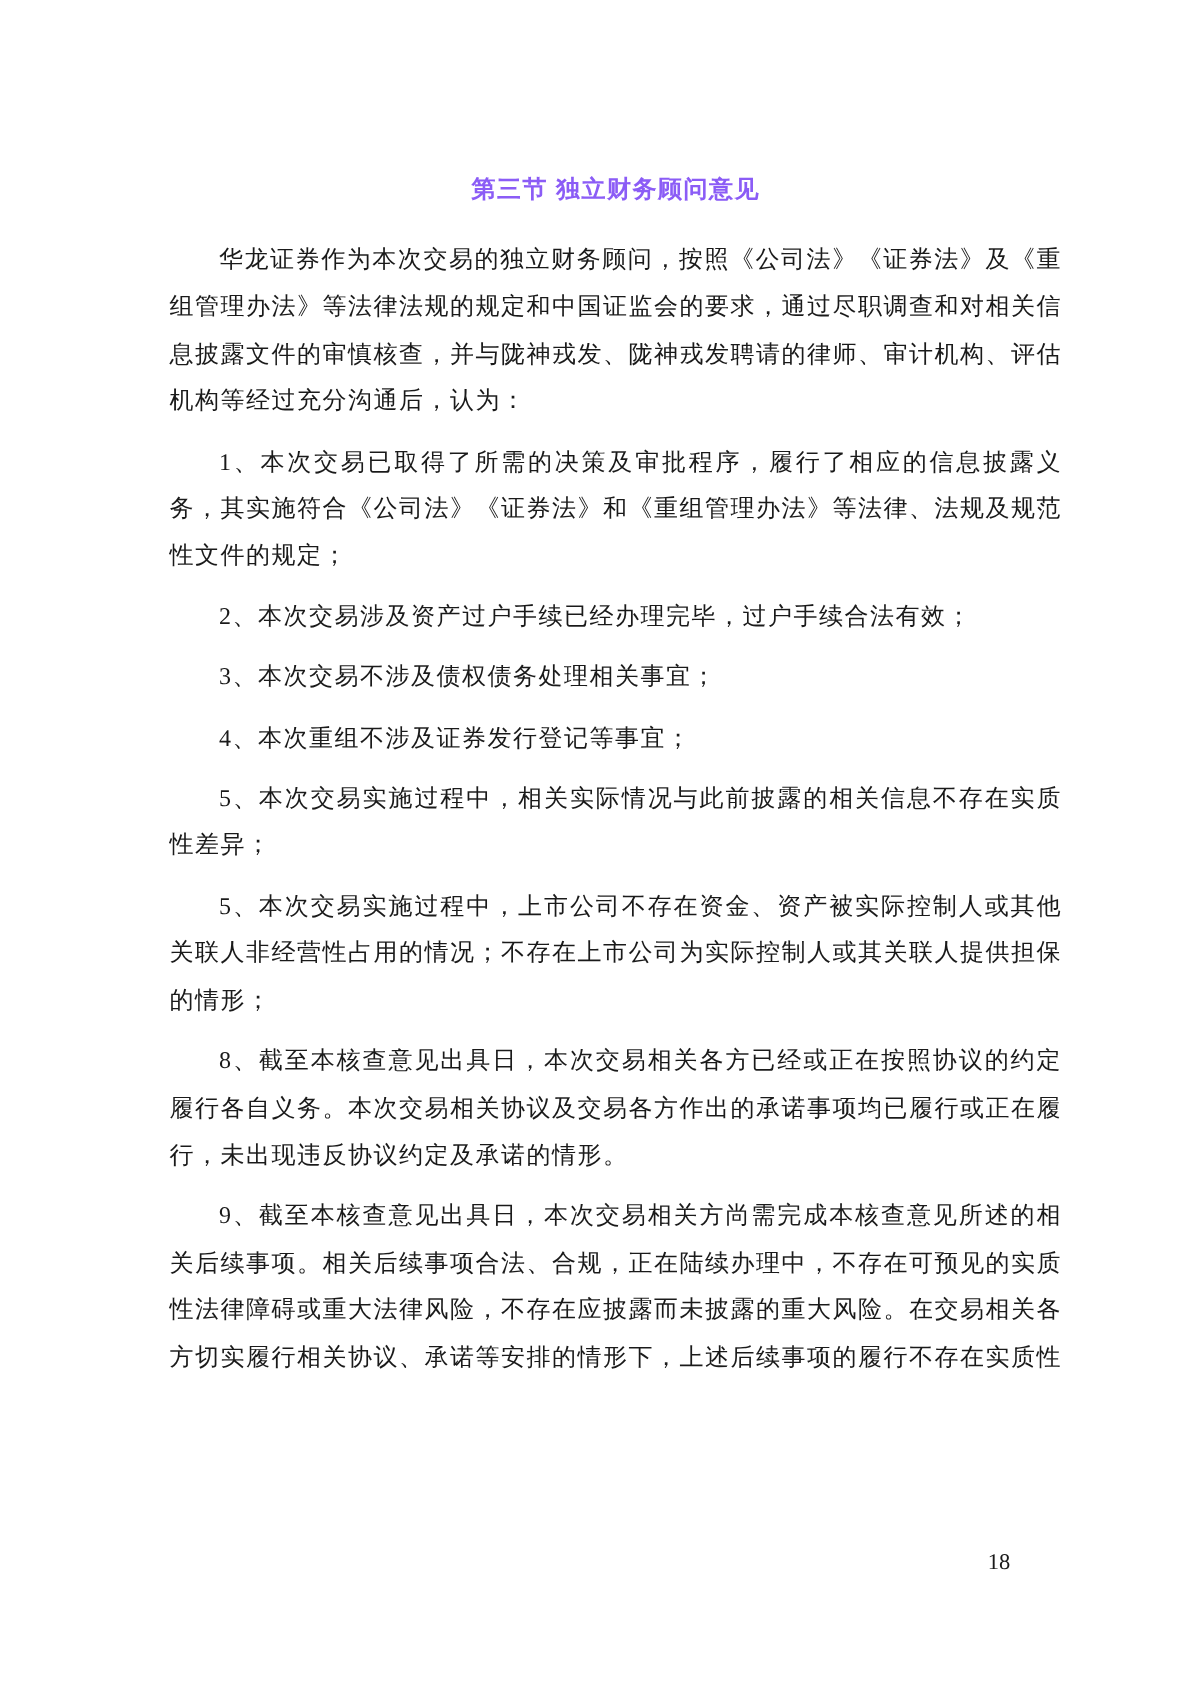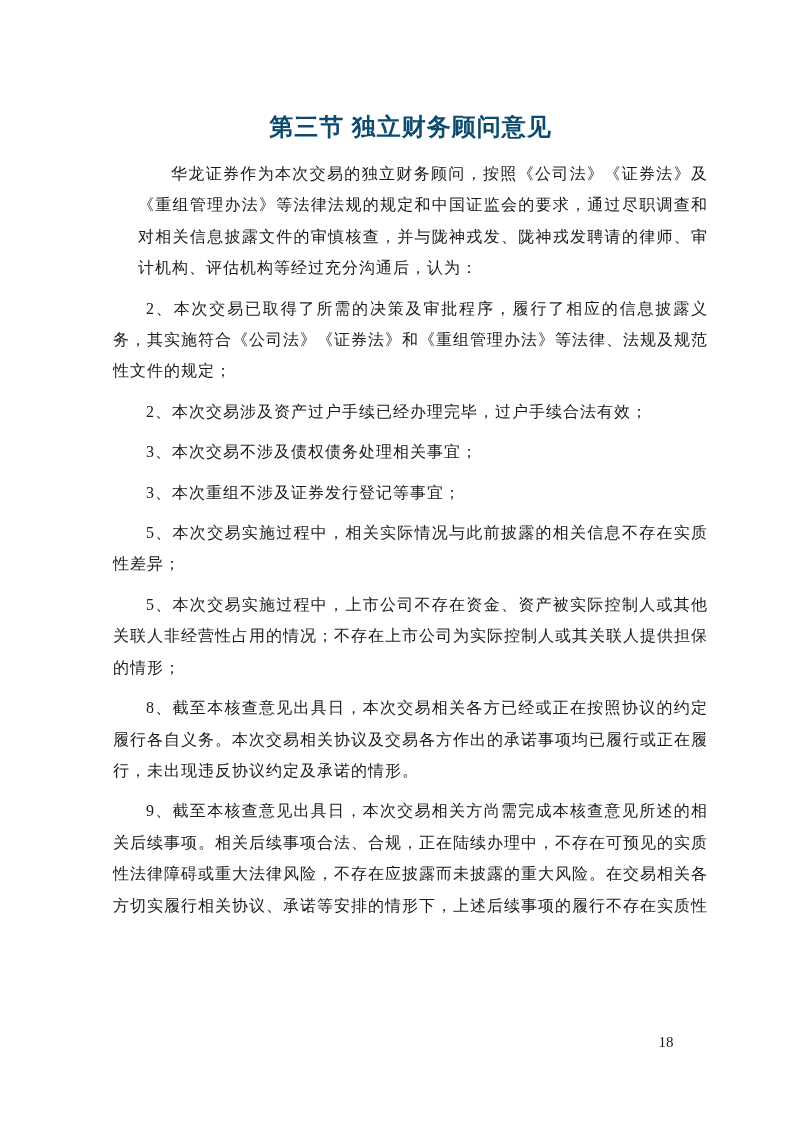--- a/index.html
+++ b/index.html
@@ -18,40 +18,39 @@
   }
   .content {
     position: absolute;
     left: 113px;
     top: 0;
     width: 595px;
   }
   .title {
     font-family: "Liberation Sans", "DejaVu Sans", sans-serif;
     font-weight: bold;
-    font-size: 24px;
+    font-size: 16px;
     line-height: 30px;
     letter-spacing: 1px;
     text-align: center;
-    color: #0c4a6e;
+    color: #8b5cf6;
     margin: 112px 0 0 0;
   }
   .body-para {
     font-size: 16px;
     line-height: 31.4px;
     letter-spacing: 1px;
     text-align: justify;
     text-justify: inter-ideograph;
     text-indent: 33px;
     margin: 0 0 9px 0;
     color: #1a1a1a;
   }
   .body-para.intro {
     margin-top: 16px;
-    margin-left: 25px;
   }
   .page-number {
     position: absolute;
     left: 651px;
     top: 1034px;
     width: 30px;
     text-align: center;
     font-size: 15px;
     font-family: Liberation Serif, serif;
     color: #1a1a1a;
@@ -59,27 +58,27 @@
 </style>
 </head>
 <body>
 
 <div class="page">
   <div class="content">
     <h1 class="title">第三节 独立财务顾问意见</h1>
 
     <p class="body-para intro">华龙证券作为本次交易的独立财务顾问，按照《公司法》《证券法》及《重组管理办法》等法律法规的规定和中国证监会的要求，通过尽职调查和对相关信息披露文件的审慎核查，并与陇神戎发、陇神戎发聘请的律师、审计机构、评估机构等经过充分沟通后，认为：</p>
 
-    <p class="body-para">2、本次交易已取得了所需的决策及审批程序，履行了相应的信息披露义务，其实施符合《公司法》《证券法》和《重组管理办法》等法律、法规及规范性文件的规定；</p>
+    <p class="body-para">1、本次交易已取得了所需的决策及审批程序，履行了相应的信息披露义务，其实施符合《公司法》《证券法》和《重组管理办法》等法律、法规及规范性文件的规定；</p>
 
     <p class="body-para">2、本次交易涉及资产过户手续已经办理完毕，过户手续合法有效；</p>
 
     <p class="body-para">3、本次交易不涉及债权债务处理相关事宜；</p>
 
-    <p class="body-para">3、本次重组不涉及证券发行登记等事宜；</p>
+    <p class="body-para">4、本次重组不涉及证券发行登记等事宜；</p>
 
     <p class="body-para">5、本次交易实施过程中，相关实际情况与此前披露的相关信息不存在实质性差异；</p>
 
 
     <p class="body-para">5、本次交易实施过程中，上市公司不存在资金、资产被实际控制人或其他关联人非经营性占用的情况；不存在上市公司为实际控制人或其关联人提供担保的情形；</p>
 
     <p class="body-para">8、截至本核查意见出具日，本次交易相关各方已经或正在按照协议的约定履行各自义务。本次交易相关协议及交易各方作出的承诺事项均已履行或正在履行，未出现违反协议约定及承诺的情形。</p>
 
     <p class="body-para">9、截至本核查意见出具日，本次交易相关方尚需完成本核查意见所述的相关后续事项。相关后续事项合法、合规，正在陆续办理中，不存在可预见的实质性法律障碍或重大法律风险，不存在应披露而未披露的重大风险。在交易相关各方切实履行相关协议、承诺等安排的情形下，上述后续事项的履行不存在实质性</p>
   </div>

